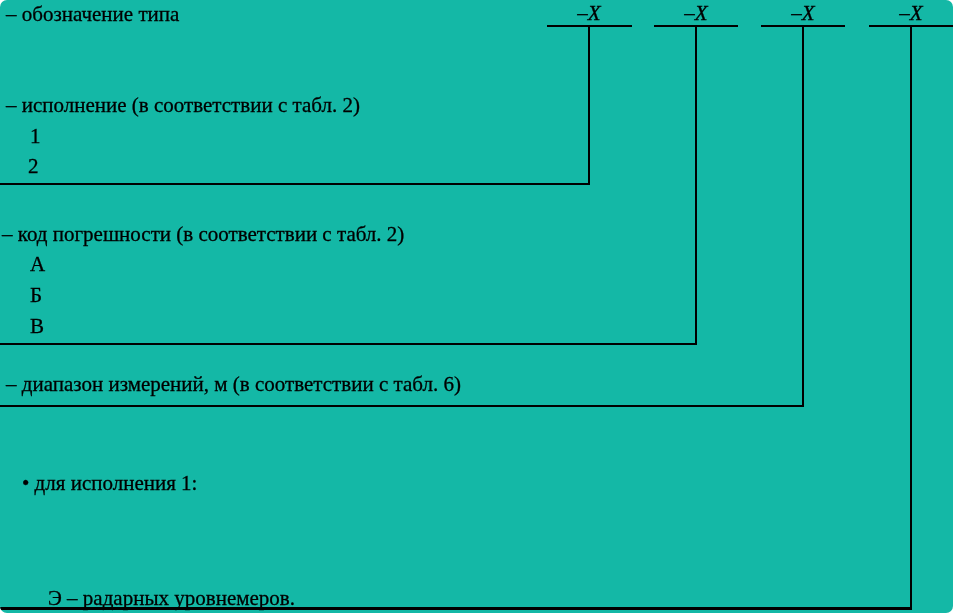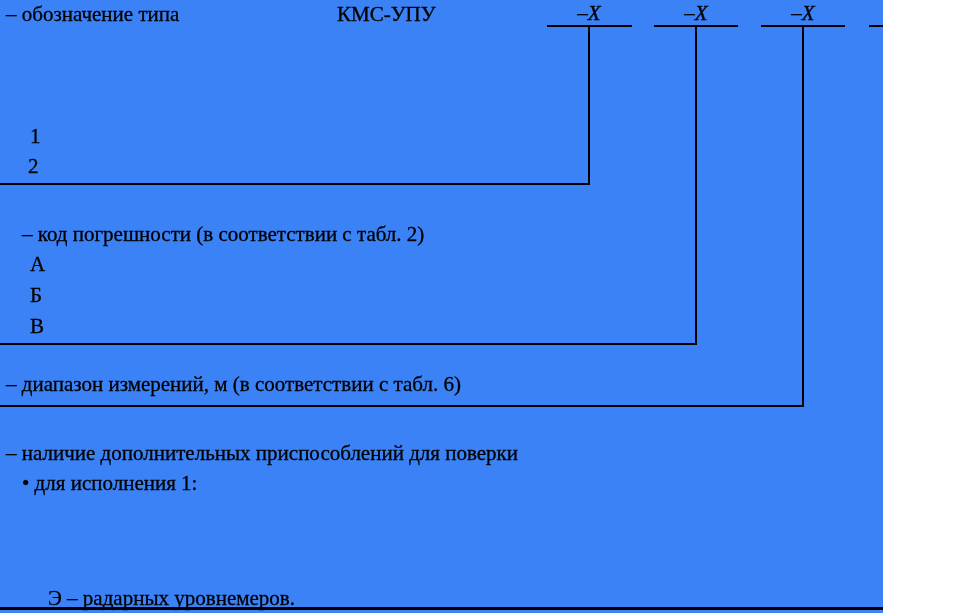--- a/index.html
+++ b/index.html
@@ -1,23 +1,24 @@
 <!DOCTYPE html>
 <html><head>
 <meta charset="utf-8">
 <style>
   html, body { margin: 0; padding: 0; background: #ffffff; }
   .canvas {
     position: relative;
-    width: 883px;
+    width: 953px;
     height: 613px;
-    background: #3b82f6;
+    background: #14b8a6;
     overflow: hidden;
     font-family: "Liberation Serif", serif;
     color: #000000;
+    border-radius: 7px;
   }
   .t {
     position: absolute;
     font-size: 21px;
     line-height: 24px;
     white-space: nowrap;
     color: #000000;
     -webkit-text-stroke: 0.3px #000000;
   }
   .ph {
@@ -34,21 +35,20 @@
     position: absolute;
     background: #000000;
   }
 </style>
 </head>
 <body>
 
 <div class="canvas">
 
   <div class="t" style="left:6px; top:2px">– обозначение типа</div>
-  <div class="t" style="left:337px; top:2px">КМС-УПУ</div>
 
   <div class="ph" style="left:547px">–Х</div>
   <div class="ph" style="left:654px">–Х</div>
   <div class="ph" style="left:761px">–Х</div>
   <div class="ph" style="left:869px">–Х</div>
 
   <div class="hl" style="left:547px; top:25px; width:85px; height:2px"></div>
   <div class="hl" style="left:654px; top:25px; width:84px; height:2px"></div>
   <div class="hl" style="left:761px; top:25px; width:84px; height:2px"></div>
   <div class="hl" style="left:869px; top:25px; width:84px; height:2px"></div>
@@ -56,27 +56,27 @@
   <div class="vl" style="left:588px; top:25px; width:2px; height:160px"></div>
   <div class="vl" style="left:695px; top:25px; width:2px; height:320px"></div>
   <div class="vl" style="left:802px; top:25px; width:2px; height:382px"></div>
   <div class="vl" style="left:910px; top:25px; width:2px; height:585px"></div>
 
   <div class="hl" style="left:0; top:183px; width:590px; height:2px"></div>
   <div class="hl" style="left:0; top:343px; width:697px; height:2px"></div>
   <div class="hl" style="left:0; top:405px; width:804px; height:2px"></div>
   <div class="hl" style="left:0; top:607px; width:912px; height:3px"></div>
 
+  <div class="t" style="left:6px; top:93px">– исполнение (в соответствии с табл. 2)</div>
   <div class="t" style="left:30px; top:124px">1</div>
   <div class="t" style="left:28px; top:154px">2</div>
 
-  <div class="t" style="left:22px; top:222px">– код погрешности (в соответствии с табл. 2)</div>
+  <div class="t" style="left:2px; top:222px">– код погрешности (в соответствии с табл. 2)</div>
   <div class="t" style="left:30px; top:252px">А</div>
   <div class="t" style="left:30px; top:283px">Б</div>
   <div class="t" style="left:30px; top:314px">В</div>
 
   <div class="t" style="left:6px; top:372px">– диапазон измерений, м (в соответствии с табл. 6)</div>
 
-  <div class="t" style="left:6px; top:441px">– наличие дополнительных приспособлений для поверки</div>
   <div class="t" style="left:22px; top:471px">• для исполнения 1:</div>
   <div class="t" style="left:48px; top:586px">Э – радарных уровнемеров.</div>
 
 </div>
 
 </body></html>

